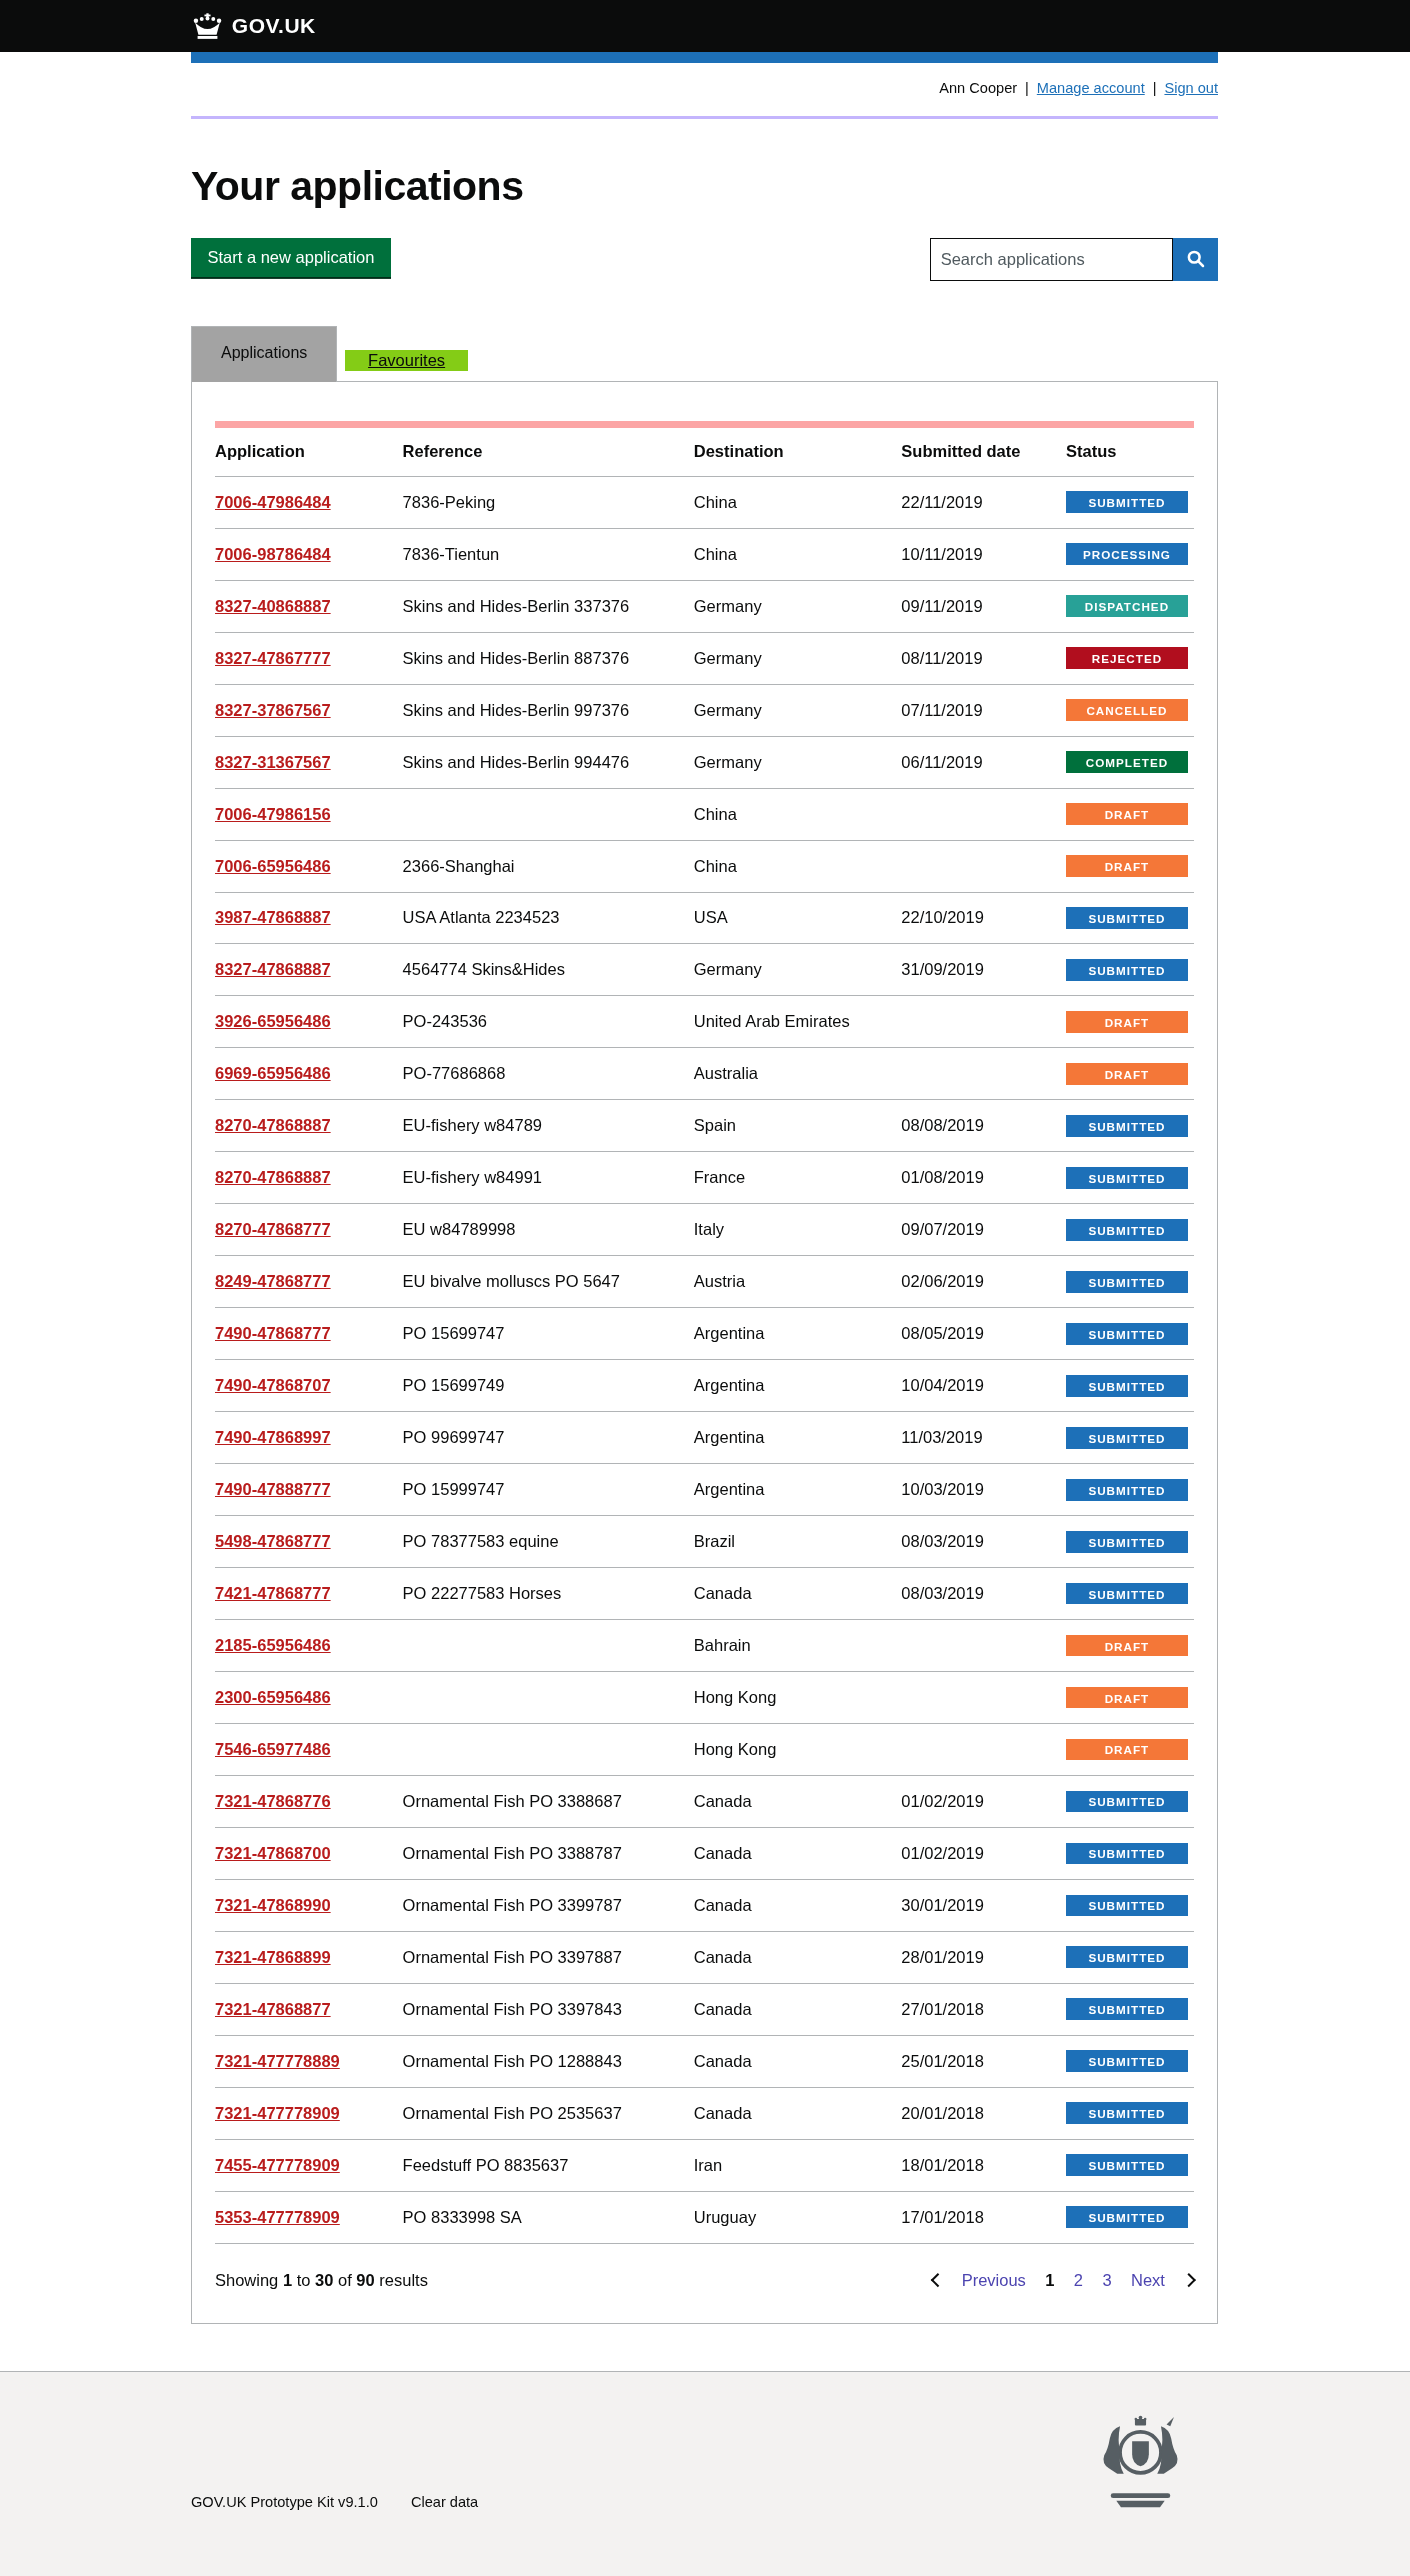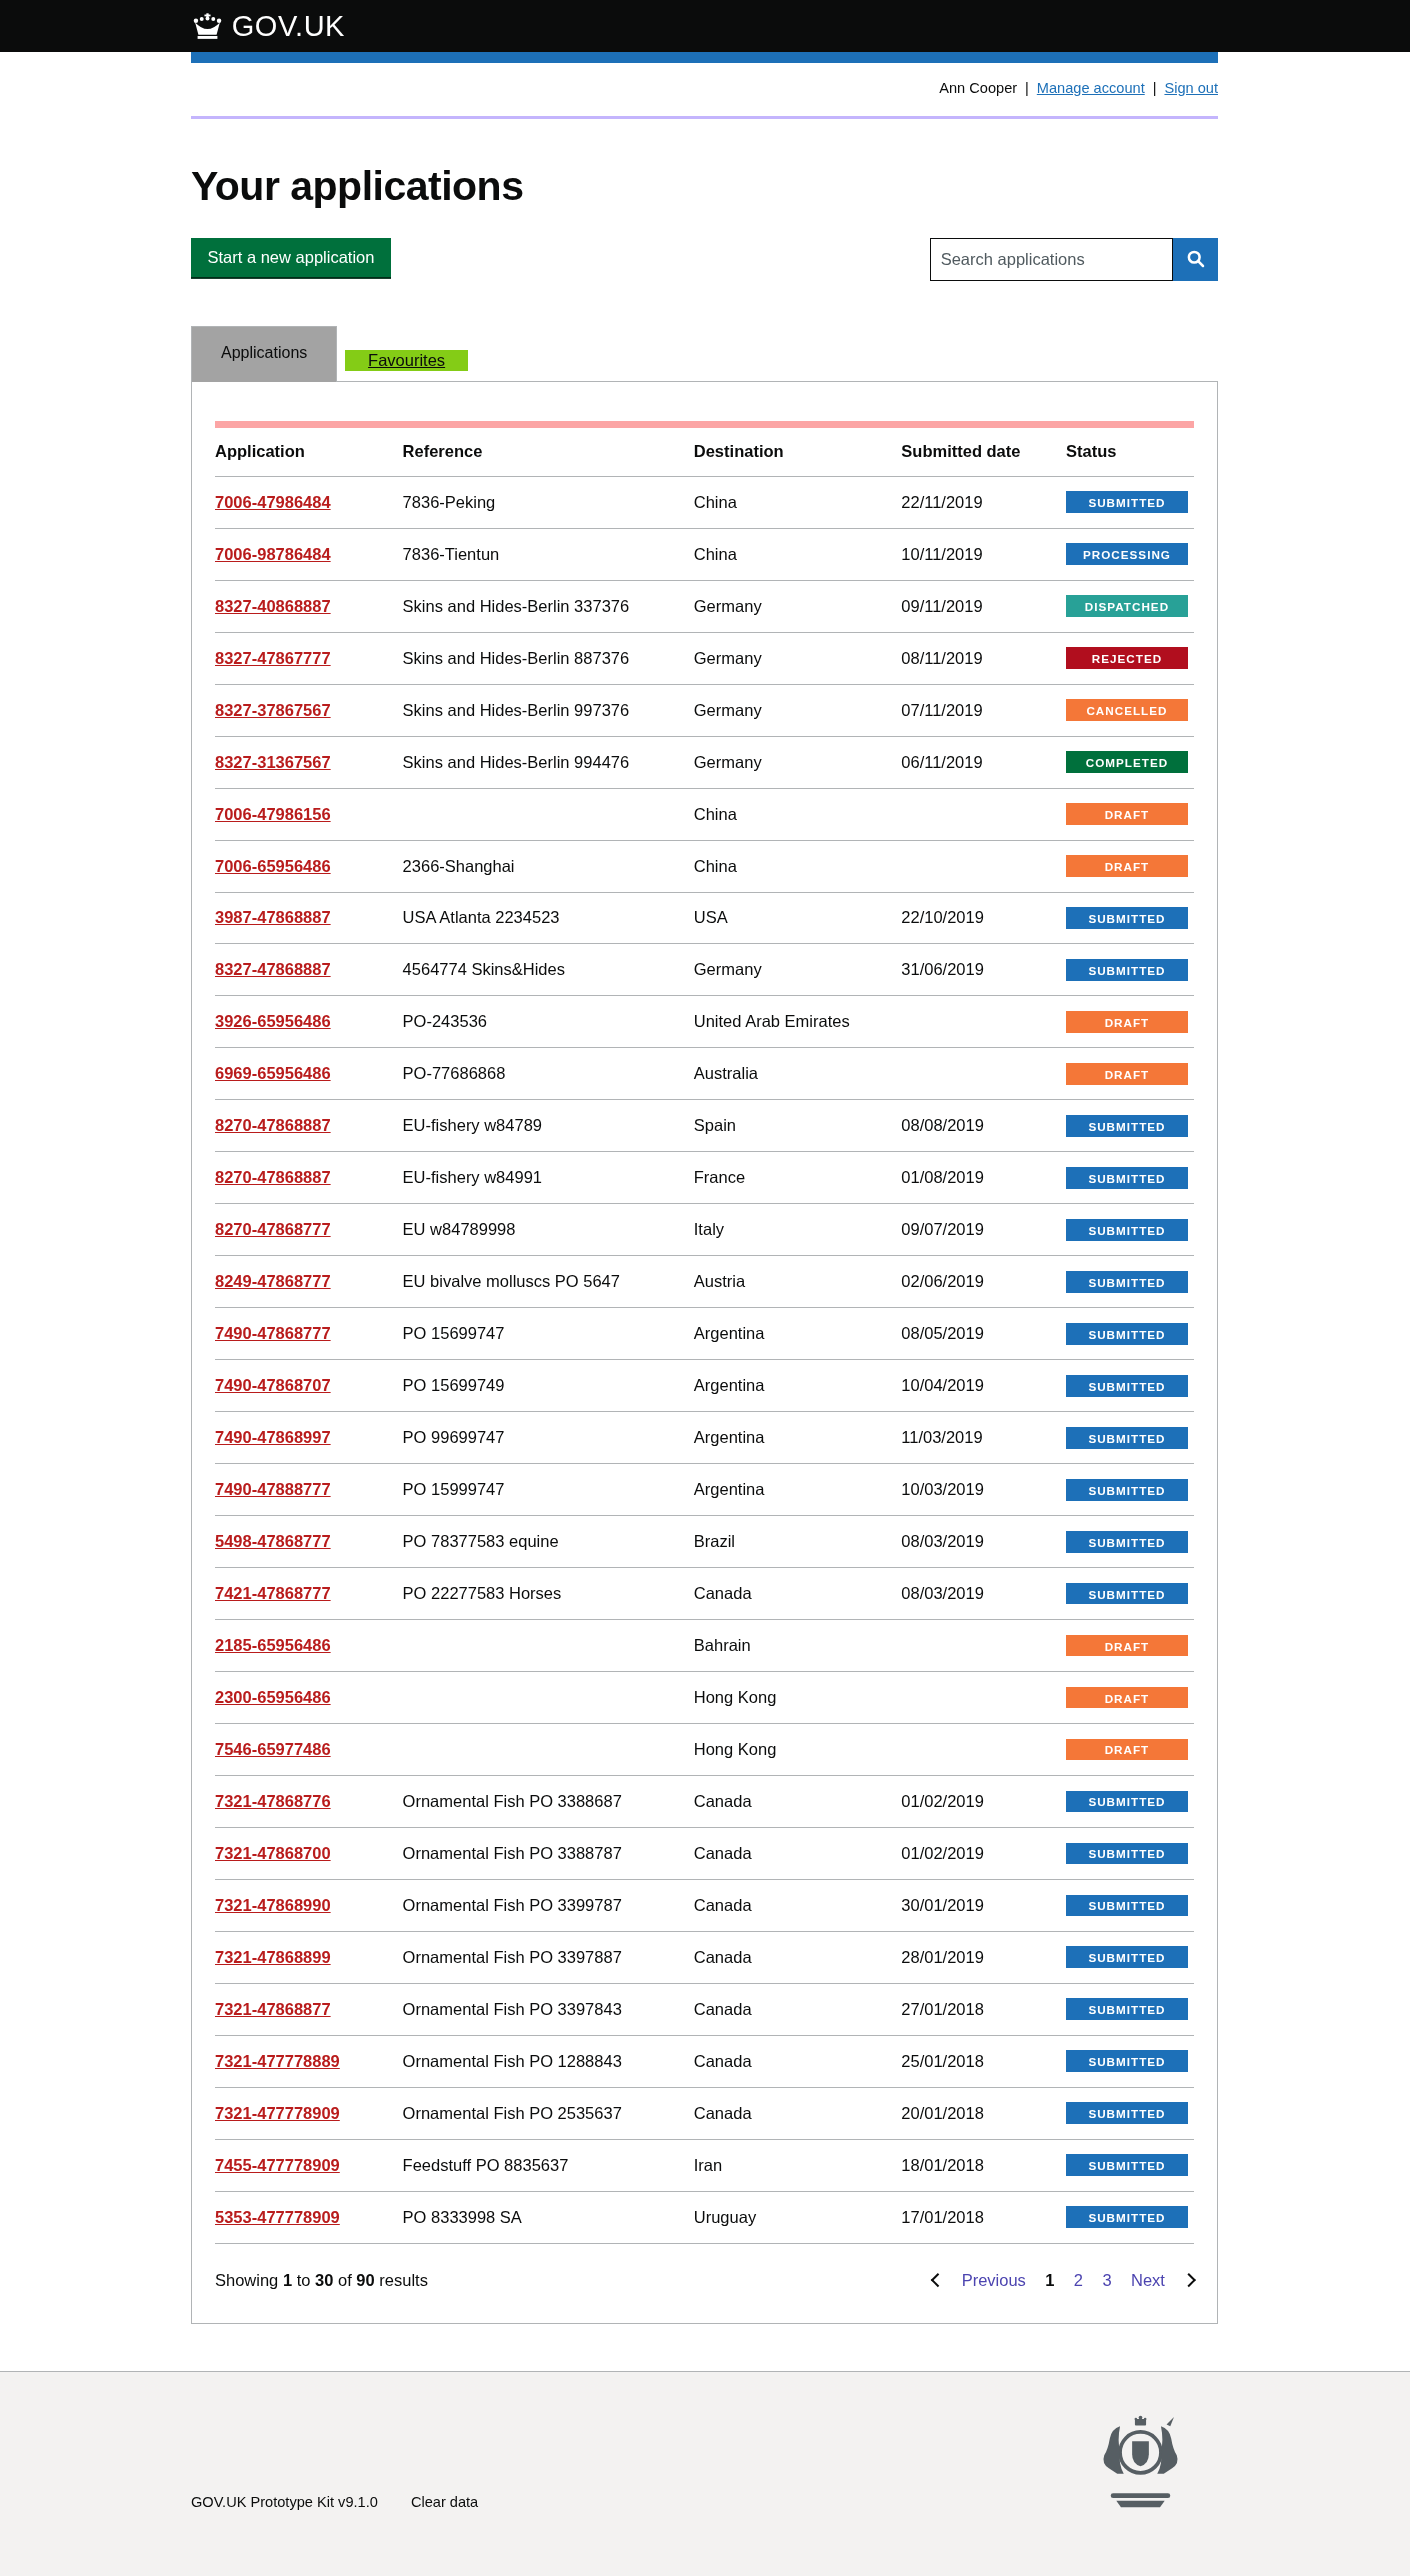--- a/index.html
+++ b/index.html
@@ -8,21 +8,21 @@
     width: 1410px; min-height: 2576px;
     font-family: "Liberation Sans", "DejaVu Sans", sans-serif;
     color: #0b0c0c; position: relative;
   }
   .container { width: 1027px; margin-left: 191px; }
 
   
   .govuk-header { background:#0b0c0c; height:52px; width:100%; }
   .govuk-header .container { display:flex; align-items:center; height:100%; }
   .logo-link { display:flex; align-items:center; text-decoration:none; color:#fff; gap:7.8px; }
-  .logo-text { font-size:29px; font-weight:400; letter-spacing:0.5px; }
+  .logo-text { font-size:21px; font-weight:700; letter-spacing:0.5px; }
   .blue-bar { height:10.7px; background:#1d70b8; width:1027px; margin-left:191px; }
 
   
   .account-bar {
     text-align:right; font-size:14.6px; padding:17.5px 0 19.4px;
     border-bottom:3px solid #c4b5fd;
   }
   .account-bar a { color:#1d70b8; text-decoration:underline; }
   .account-sep { color:#0b0c0c; margin:0 3.9px; }
 
@@ -246,21 +246,21 @@
         <td>USA</td>
         <td>22/10/2019</td>
         <td>
               <span class="badge" style="background: rgb(29, 112, 184);">SUBMITTED</span>
             </td>
       </tr>
           <tr>
         <td class="col-app"><a href="#">8327-47868887</a></td>
         <td>4564774 Skins&amp;Hides</td>
         <td>Germany</td>
-        <td>31/06/2019</td>
+        <td>31/09/2019</td>
         <td>
               <span class="badge" style="background: rgb(29, 112, 184);">SUBMITTED</span>
             </td>
       </tr>
           <tr>
         <td class="col-app"><a href="#">3926-65956486</a></td>
         <td>PO-243536</td>
         <td>United Arab Emirates</td>
         <td></td>
         <td>

